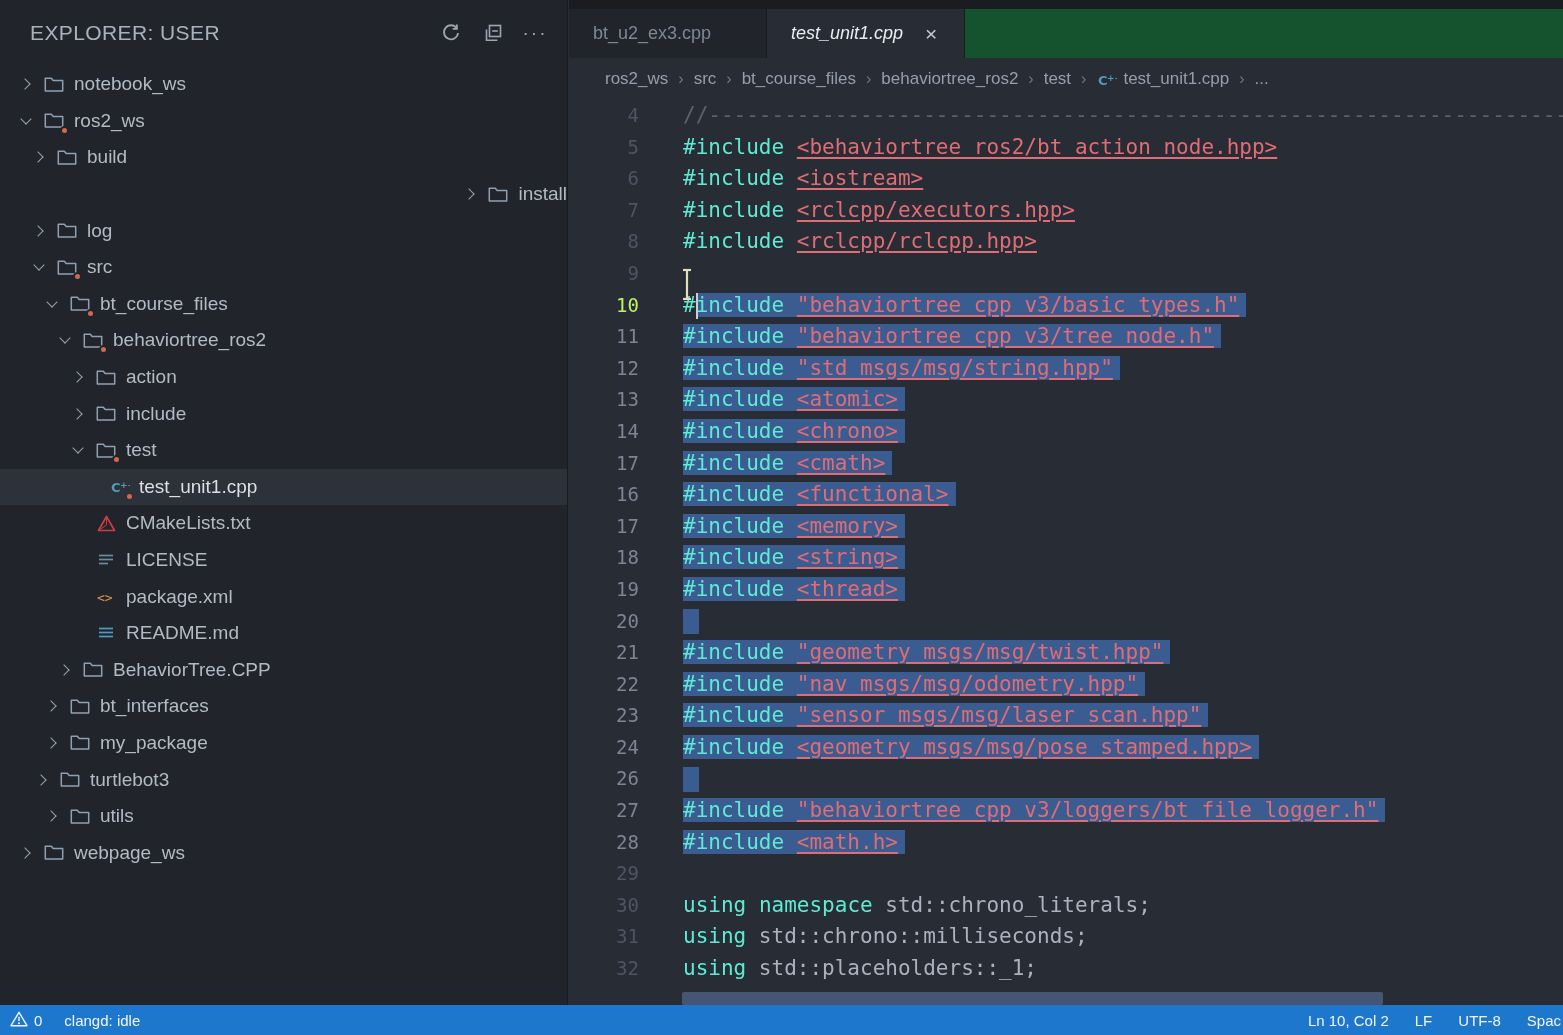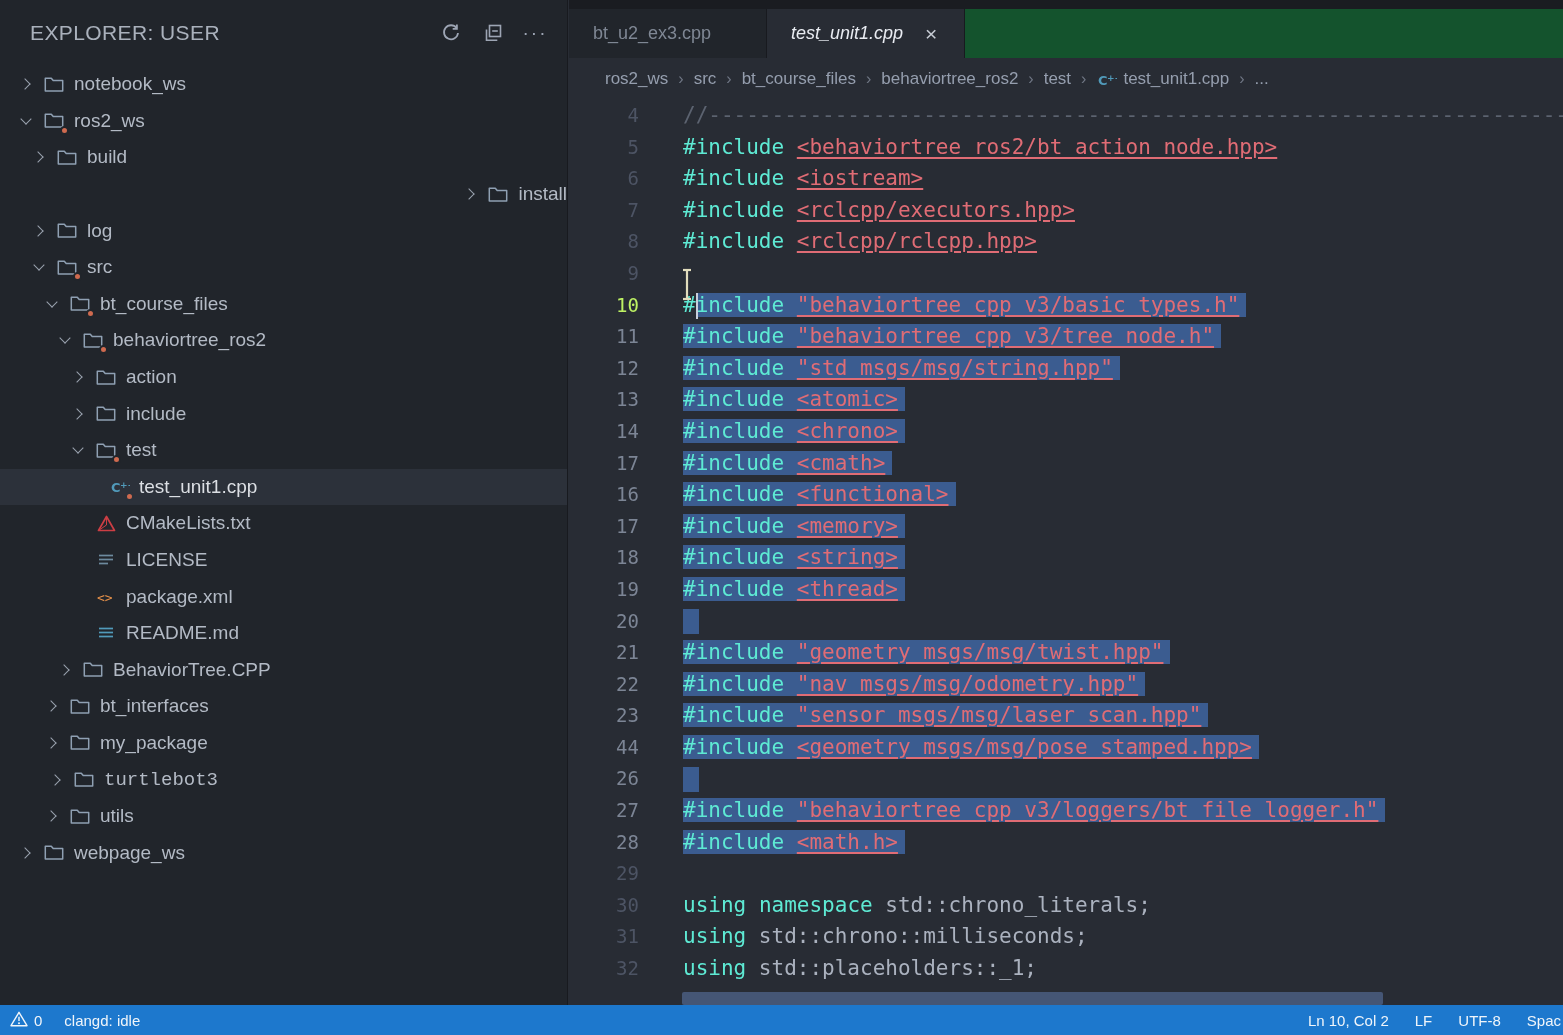--- a/index.html
+++ b/index.html
@@ -293,21 +293,21 @@
       </div>
       <div class="row" style="padding-left: 42px;">
         <span class="chev right"></span>
         <span class="icon-slot">
           <svg width="20" height="17" viewBox="0 0 20 17">
             <path d="M1.3 2.2 h6 l1.9 2.3 h9.5 V15 H1.3 Z" fill="none" stroke="#8fa0b3" stroke-width="1.5" stroke-linejoin="round"></path>
           </svg>
         </span>
         <span class="tree-label">my_package</span>
       </div>
-      <div class="row" style="padding-left: 46px; font-family: Liberation Mono, monospace;">
+      <div class="row" style="padding-left: 32px;">
         <span class="chev right"></span>
         <span class="icon-slot">
           <svg width="20" height="17" viewBox="0 0 20 17">
             <path d="M1.3 2.2 h6 l1.9 2.3 h9.5 V15 H1.3 Z" fill="none" stroke="#8fa0b3" stroke-width="1.5" stroke-linejoin="round"></path>
           </svg>
         </span>
         <span class="tree-label">turtlebot3</span>
       </div>
       <div class="row" style="padding-left: 42px;">
         <span class="chev right"></span>
@@ -391,21 +391,21 @@
         <div class="cl sel"><span class="ln">14</span><span class="lc"><span class="selwrap on"><span class="tk-kw">#include </span><span class="tk-inc">&lt;chrono&gt;</span></span></span></div>
         <div class="cl sel"><span class="ln">17</span><span class="lc"><span class="selwrap on"><span class="tk-kw">#include </span><span class="tk-inc">&lt;cmath&gt;</span></span></span></div>
         <div class="cl sel"><span class="ln">16</span><span class="lc"><span class="selwrap on"><span class="tk-kw">#include </span><span class="tk-inc">&lt;functional&gt;</span></span></span></div>
         <div class="cl sel"><span class="ln">17</span><span class="lc"><span class="selwrap on"><span class="tk-kw">#include </span><span class="tk-inc">&lt;memory&gt;</span></span></span></div>
         <div class="cl sel"><span class="ln">18</span><span class="lc"><span class="selwrap on"><span class="tk-kw">#include </span><span class="tk-inc">&lt;string&gt;</span></span></span></div>
         <div class="cl sel"><span class="ln">19</span><span class="lc"><span class="selwrap on"><span class="tk-kw">#include </span><span class="tk-inc">&lt;thread&gt;</span></span></span></div>
         <div class="cl sel"><span class="ln">20</span><span class="lc"><span class="selwrap on empty"></span></span></div>
         <div class="cl sel"><span class="ln">21</span><span class="lc"><span class="selwrap on"><span class="tk-kw">#include </span><span class="tk-str">"geometry_msgs/msg/twist.hpp"</span></span></span></div>
         <div class="cl sel"><span class="ln">22</span><span class="lc"><span class="selwrap on"><span class="tk-kw">#include </span><span class="tk-str">"nav_msgs/msg/odometry.hpp"</span></span></span></div>
         <div class="cl sel"><span class="ln">23</span><span class="lc"><span class="selwrap on"><span class="tk-kw">#include </span><span class="tk-str">"sensor_msgs/msg/laser_scan.hpp"</span></span></span></div>
-        <div class="cl sel"><span class="ln">44</span><span class="lc"><span class="selwrap on"><span class="tk-kw">#include </span><span class="tk-inc">&lt;geometry_msgs/msg/pose_stamped.hpp&gt;</span></span></span></div>
+        <div class="cl sel"><span class="ln">24</span><span class="lc"><span class="selwrap on"><span class="tk-kw">#include </span><span class="tk-inc">&lt;geometry_msgs/msg/pose_stamped.hpp&gt;</span></span></span></div>
         <div class="cl sel"><span class="ln">26</span><span class="lc"><span class="selwrap on empty"></span></span></div>
         <div class="cl sel"><span class="ln">27</span><span class="lc"><span class="selwrap on"><span class="tk-kw">#include </span><span class="tk-str">"behaviortree_cpp_v3/loggers/bt_file_logger.h"</span></span></span></div>
         <div class="cl sel"><span class="ln">28</span><span class="lc"><span class="selwrap on"><span class="tk-kw">#include </span><span class="tk-inc">&lt;math.h&gt;</span></span></span></div>
         <div class="cl"><span class="ln">29</span><span class="lc"><span class="selwrap"></span></span></div>
         <div class="cl"><span class="ln">30</span><span class="lc"><span class="selwrap"><span class="tk-kw">using</span><span class="tk-txt"> </span><span class="tk-kw">namespace</span><span class="tk-txt"> std::chrono_literals;</span></span></span></div>
         <div class="cl"><span class="ln">31</span><span class="lc"><span class="selwrap"><span class="tk-kw">using</span><span class="tk-txt"> std::chrono::milliseconds;</span></span></span></div>
         <div class="cl"><span class="ln">32</span><span class="lc"><span class="selwrap"><span class="tk-kw">using</span><span class="tk-txt"> std::placeholders::_1;</span></span></span></div>
       </div>
     <div class="caret"></div>
     <div class="mouse-cursor">

